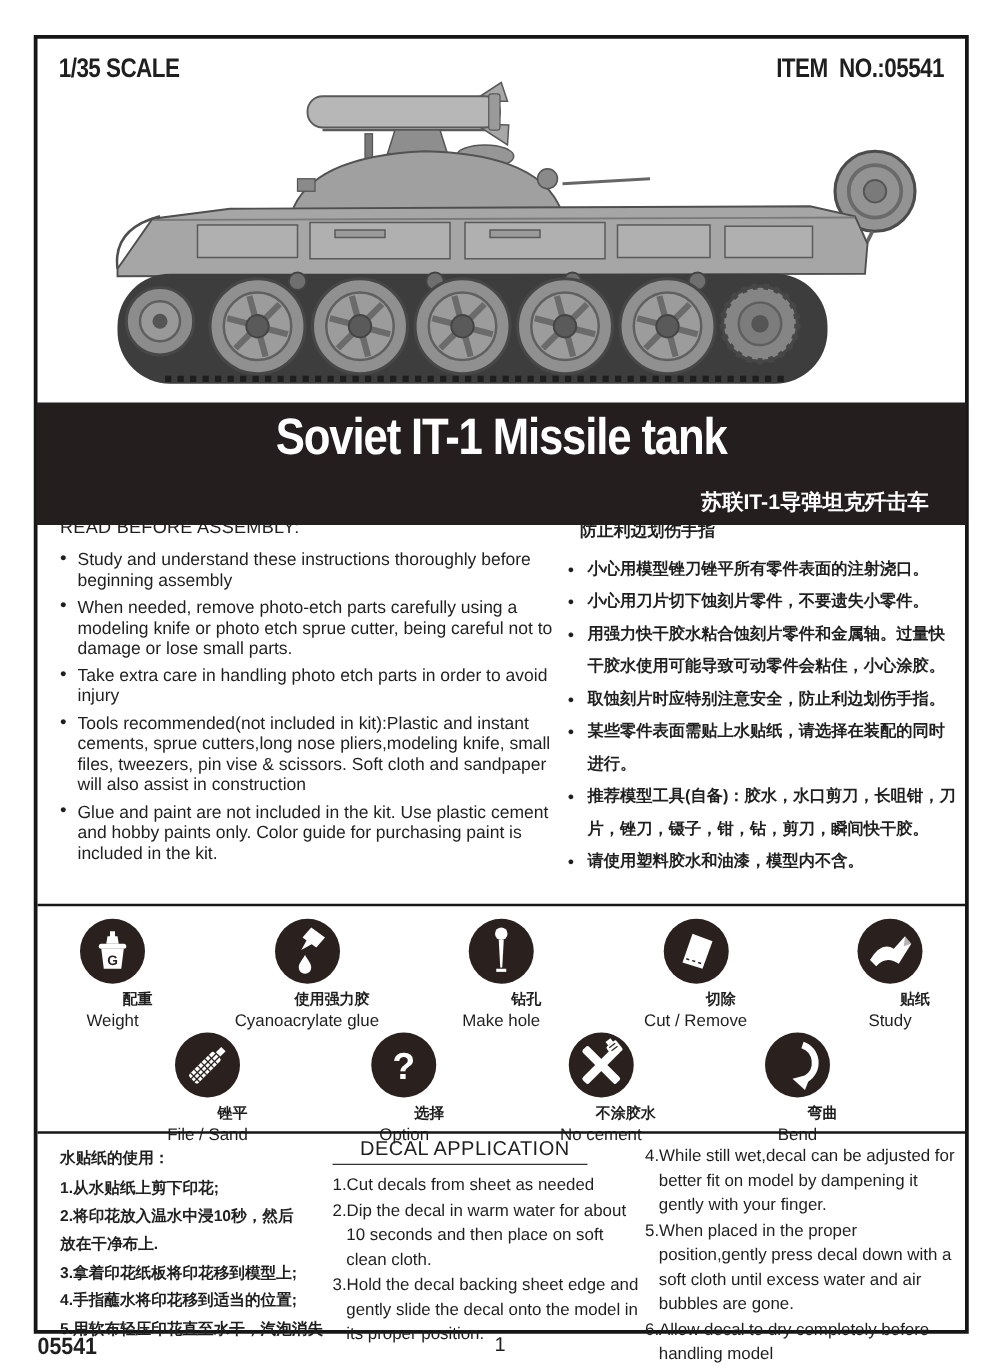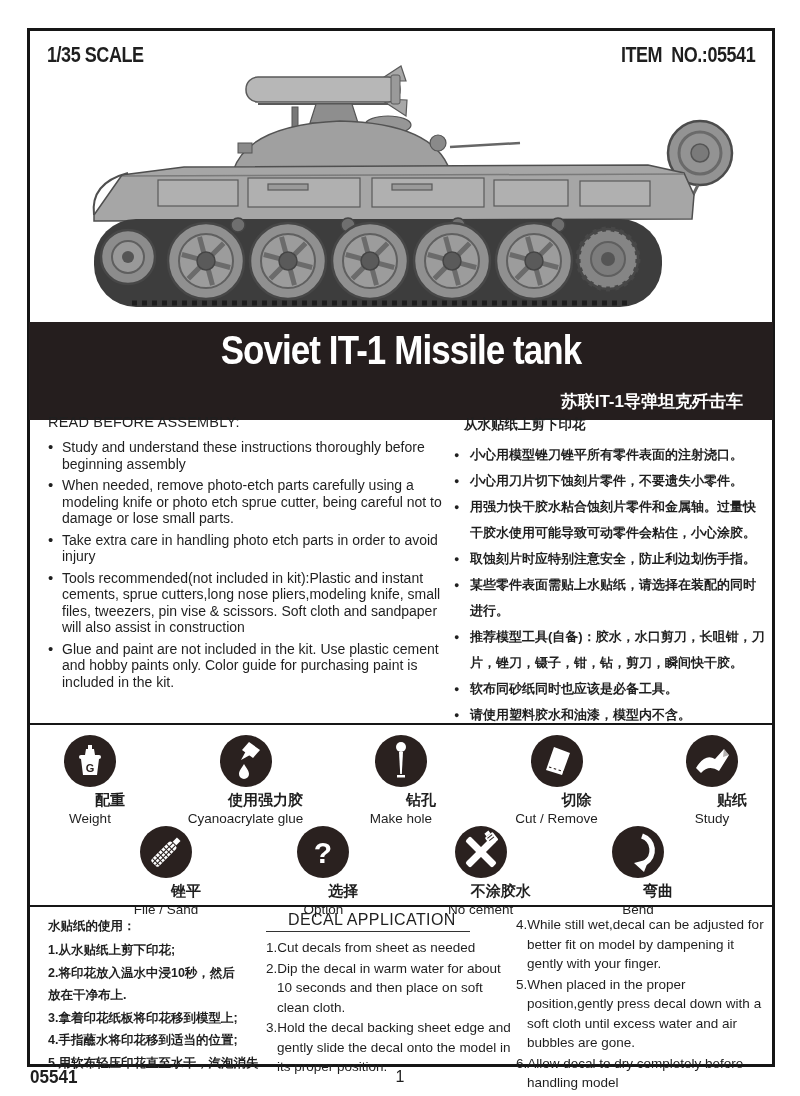--- a/index.html
+++ b/index.html
@@ -36,21 +36,21 @@
   .hr{position:absolute;left:0;width:742px;height:2px;background:var(--frame_border,#161616);}
   .hr1{top:692px;}
   .hr2{top:874px;}
   
   .symbols-row{position:absolute;display:flex;justify-content:space-between;}
   .row1{left:0;top:703px;width:742px;}
   .row2{left:76px;top:794px;width:592px;}
   .sym{width:120px;text-align:center;flex:0 0 auto;}
   .sicon{display:block;width:54px;height:54px;margin:0 auto;}
   .sicon svg{display:block;}
-  .sym .zh{font-size:15px;font-weight:bold;margin-top:3px;white-space:nowrap;margin-left:40px;}
+  .sym .zh{font-size:12px;font-weight:bold;margin-top:3px;white-space:nowrap;margin-left:40px;}
   .sym .en{font-size:13.5px;margin-top:1px;white-space:nowrap;}
   
   .dz{position:absolute;left:18px;top:884px;width:225px;font-size:12.5px;font-weight:bold;}
   .dz-head{line-height:22px;margin-bottom:2px;}
   .dz-step{line-height:22.5px;white-space:pre-line;}
   .dm{position:absolute;left:236px;top:880px;width:250px;font-size:13.5px;}
   .dm-head{font-size:16px;padding-left:22px;letter-spacing:.4px;margin-bottom:6px;
            border-bottom:1px solid #333;display:inline-block;padding-bottom:2px;padding-right:14px;}
   .dm-step,.dr-step{line-height:19.5px;padding-left:11px;text-indent:-11px;margin-bottom:1px;}
   .dr{position:absolute;left:486px;top:884px;width:252px;font-size:13.5px;}
@@ -160,29 +160,28 @@
       <ul>
         <li>Study and understand these instructions thoroughly before beginning assembly</li>
         <li>When needed, remove photo-etch parts carefully using a modeling knife or photo etch sprue cutter, being careful not to damage or lose small parts.</li>
         <li>Take extra care in handling photo etch parts in order to avoid injury</li>
         <li>Tools recommended(not included in kit):Plastic and instant cements, sprue cutters,long nose pliers,modeling knife, small files, tweezers, pin vise &amp; scissors. Soft cloth and sandpaper will also assist in construction</li>
         <li>Glue and paint are not included in the kit. Use plastic cement and hobby paints only. Color guide for purchasing paint is included in the kit.</li>
       </ul>
     </section>
 
     <section class="read-zh">
-      <div class="rb-head-zh">从水贴纸上剪下印花</div>
+      <div class="rb-head-zh">防止利边划伤手指</div>
       <ul>
         <li>小心用模型锉刀锉平所有零件表面的注射浇口。</li>
         <li>小心用刀片切下蚀刻片零件，不要遗失小零件。</li>
         <li>用强力快干胶水粘合蚀刻片零件和金属轴。过量快干胶水使用可能导致可动零件会粘住，小心涂胶。</li>
         <li>取蚀刻片时应特别注意安全，防止利边划伤手指。</li>
         <li>某些零件表面需贴上水贴纸，请选择在装配的同时进行。</li>
         <li>推荐模型工具(自备)：胶水，水口剪刀，长咀钳，刀片，锉刀，镊子，钳，钻，剪刀，瞬间快干胶。</li>
-        <li>软布同砂纸同时也应该是必备工具。</li>
         <li>请使用塑料胶水和油漆，模型内不含。</li>
       </ul>
     </section>
 
     <div class="hr hr1"></div>
 
     <div class="symbols-row row1">
       <div class="sym">
         <span class="sicon">
           <svg viewBox="0 0 54 54" width="54" height="54">

